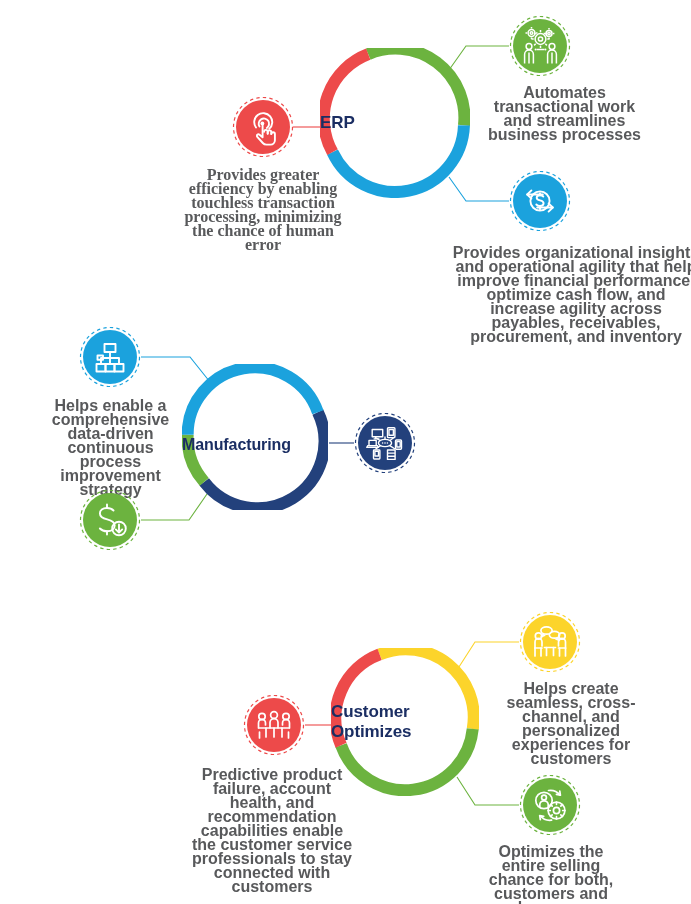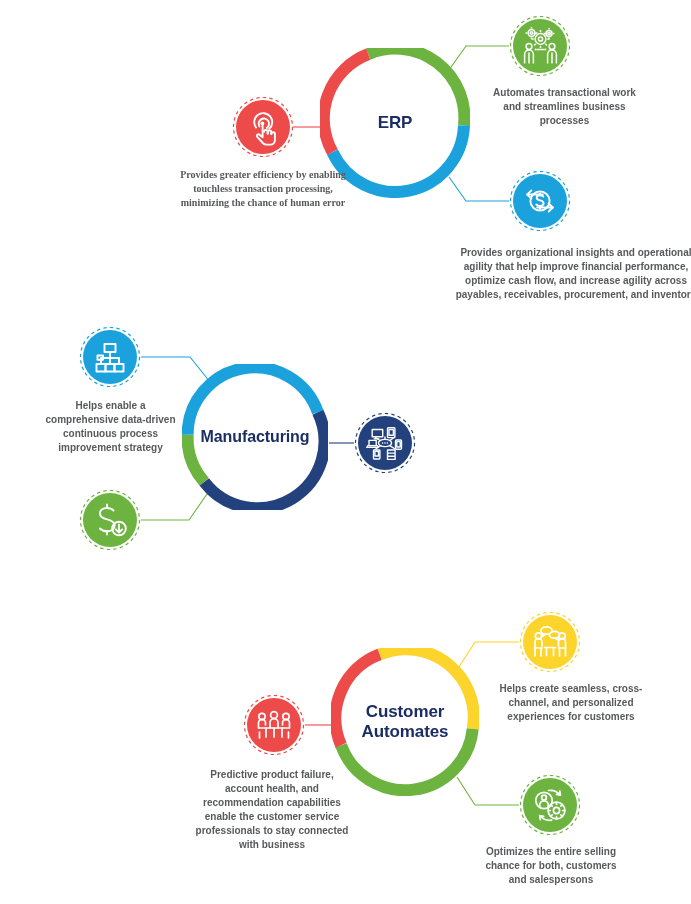--- a/index.html
+++ b/index.html
@@ -35,21 +35,20 @@
     position: absolute;
     width: 150px;
     height: 150px;
   }
   .hub-label {
     position: absolute;
     left: 0;
     top: 50%;
     transform: translateY(-50%);
     width: 150px;
-    text-align: center;
     font-size: 17px;
     font-weight: bold;
     color: #1b2e63;
     line-height: 1.18;
     letter-spacing: -0.1px;
     pointer-events: none;
   }
   .hub-label.two-line { font-size: 17px; }
 
   
@@ -72,21 +71,21 @@
   }
   .badge .glyph {
     position: absolute;
     left: 4px; top: 4px;
     width: 54px; height: 54px;
   }
 
   
   .caption {
     position: absolute;
-    font-size: 10px;
+    font-size: 16px;
     line-height: 14px;
     color: #58595b;
     text-align: center;
     font-weight: bold;
   }
 </style>
 </head>
 <body>
 
 <div id="stage">
@@ -200,21 +199,21 @@
 
   <div class="hub" style="left:182px; top:364px; width:146px; height:146px;">
     <svg viewBox="0 0 146 146" width="146" height="146">
 
       <path d="M 135.86 48.18 A 67 67 0 0 1 22.20 117.84" fill="none" stroke="#23417C" stroke-width="12"></path>
 
       <path d="M 22.20 117.84 A 67 67 0 0 1 5.66 70.66" fill="none" stroke="#6CB33F" stroke-width="12"></path>
 
       <path d="M 5.66 70.66 A 67 67 0 0 1 135.86 48.18" fill="none" stroke="#1BA2DD" stroke-width="12"></path>
     </svg>
-    <div class="hub-label" style="width:146px; font-size:16px;">Manufacturing</div>
+    <div class="hub-label" style="width:146px; font-size:16px;margin-top:8px;">Manufacturing</div>
   </div>
 
   <div class="badge" style="left:79px; top:326px;">
     <svg class="dash-ring" viewBox="0 0 62 62">
       <circle cx="31" cy="31" r="29.5" fill="none" stroke="#1BA2DD" stroke-width="1.2" stroke-dasharray="3.4 3.2"></circle>
     </svg>
     <div class="disc" style="background:#1BA2DD"></div>
     <svg class="glyph" viewBox="0 0 54 54">
       <g fill="none" stroke="#ffffff" stroke-width="1.9" stroke-linejoin="round">
         <rect x="21.5" y="14" width="11" height="8"></rect>
@@ -283,21 +282,21 @@
 
   <div class="hub" style="left:331px; top:648px; width:148px; height:148px;">
     <svg viewBox="0 0 148 148" width="148" height="148">
 
       <path d="M 48.59 6.48 A 68 68 0 0 1 141.73 80.93" fill="none" stroke="#FCD42B" stroke-width="12"></path>
 
       <path d="M 141.73 80.93 A 68 68 0 0 1 10.10 97.26" fill="none" stroke="#6CB33F" stroke-width="12"></path>
 
       <path d="M 10.10 97.26 A 68 68 0 0 1 48.59 6.48" fill="none" stroke="#ED4A4A" stroke-width="12"></path>
     </svg>
-    <div class="hub-label two-line" style="width:148px;">Customer Automates</div>
+    <div class="hub-label two-line" style="width:148px;">Customer Optimizes</div>
   </div>
 
   <div class="badge" style="left:243px; top:694px;">
     <svg class="dash-ring" viewBox="0 0 62 62">
       <circle cx="31" cy="31" r="29.5" fill="none" stroke="#ED4A4A" stroke-width="1.2" stroke-dasharray="3.4 3.2"></circle>
     </svg>
     <div class="disc" style="background:#ED4A4A"></div>
     <svg class="glyph" viewBox="0 0 54 54">
       <g fill="none" stroke="#ffffff" stroke-width="1.7" stroke-linecap="round" stroke-linejoin="round">
 
@@ -310,21 +309,21 @@
 
         <circle cx="27" cy="17" r="3.4"></circle>
         <path d="M23 29.8v-5.2c0-2.2 1.8-4 4-4s4 1.8 4 4v5.2"></path>
 
         <circle cx="39" cy="18.5" r="3.2"></circle>
         <path d="M42.5 30v-5c0-2-1.6-3.6-3.5-3.6s-3.5 1.6-3.5 3.6v2"></path>
         <path d="M41.5 34v6"></path>
       </g>
     </svg>
   </div>
-  <div class="caption" style="left:190px; top:768px; width:164px;">Predictive product failure, account health, and recommendation capabilities enable the customer service professionals to stay connected with business</div>
+  <div class="caption" style="left:190px; top:768px; width:164px;">Predictive product failure, account health, and recommendation capabilities enable the customer service professionals to stay connected with customers</div>
 
   <div class="badge" style="left:519px; top:611px;">
     <svg class="dash-ring" viewBox="0 0 62 62">
       <circle cx="31" cy="31" r="29.5" fill="none" stroke="#FCD42B" stroke-width="1.2" stroke-dasharray="3.4 3.2"></circle>
     </svg>
     <div class="disc" style="background:#FCD42B"></div>
     <svg class="glyph" viewBox="0 0 54 54">
       <g fill="none" stroke="#ffffff" stroke-width="1.7" stroke-linecap="round" stroke-linejoin="round">
 
         <ellipse cx="23.5" cy="15.5" rx="5.6" ry="3.7"></ellipse>

